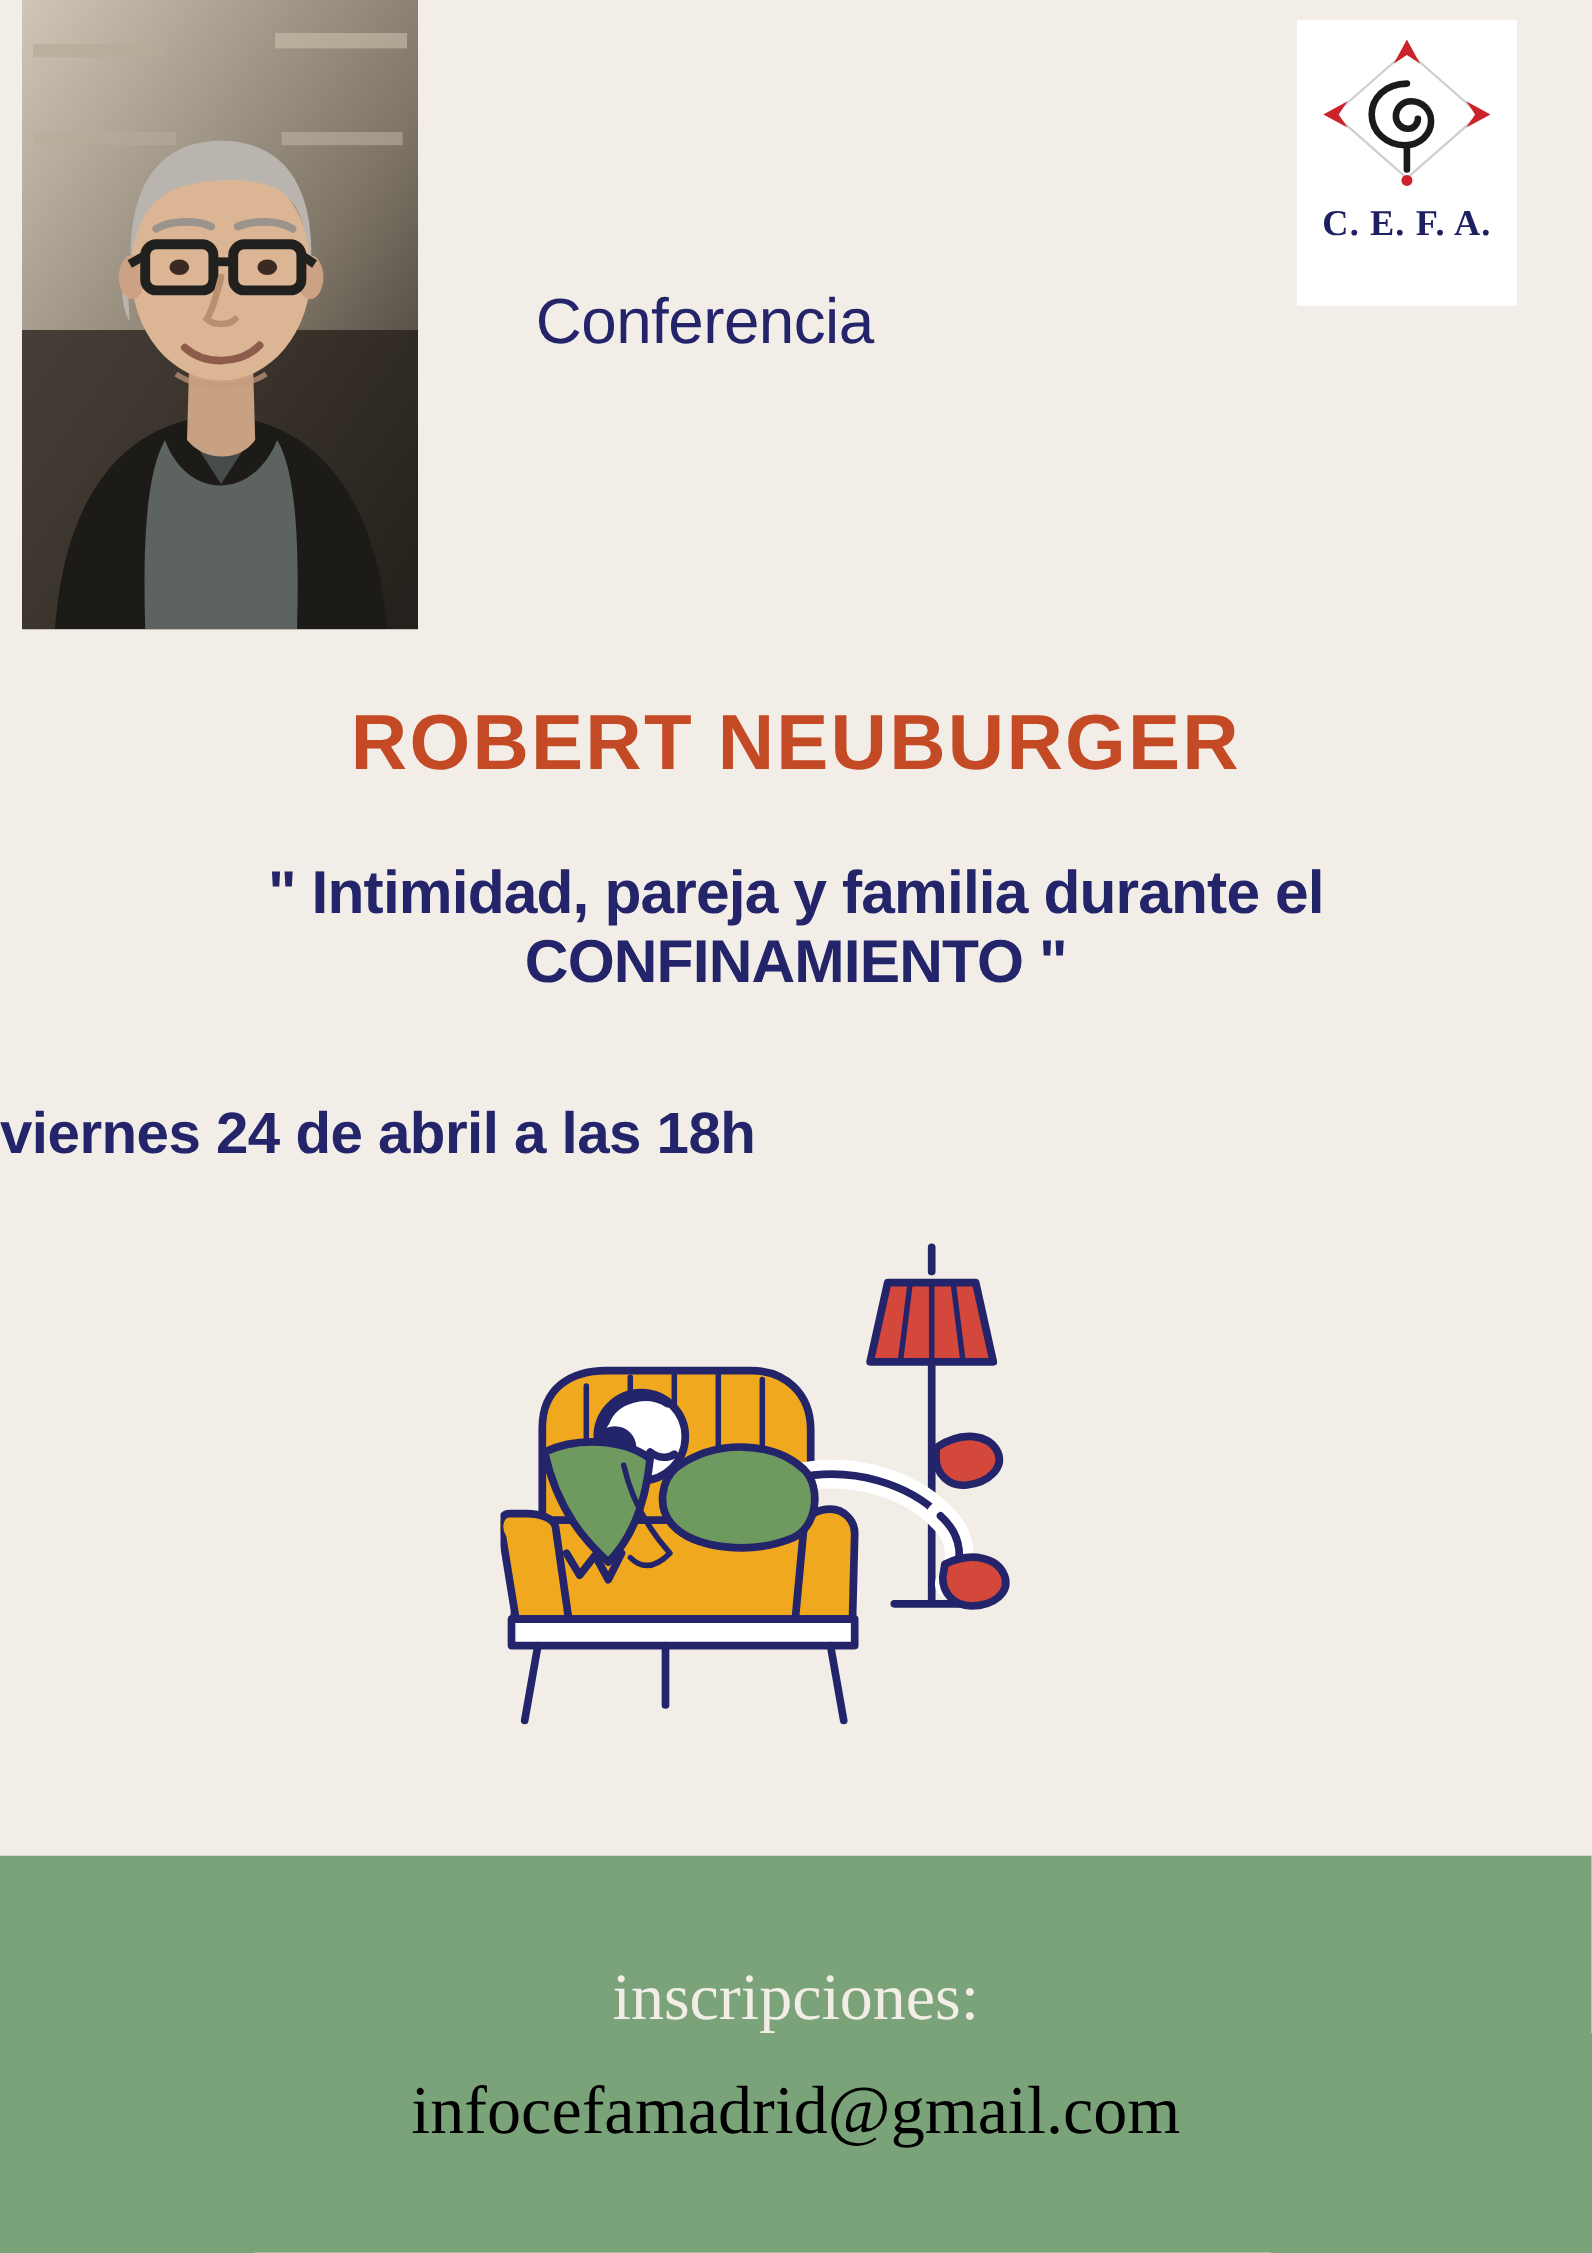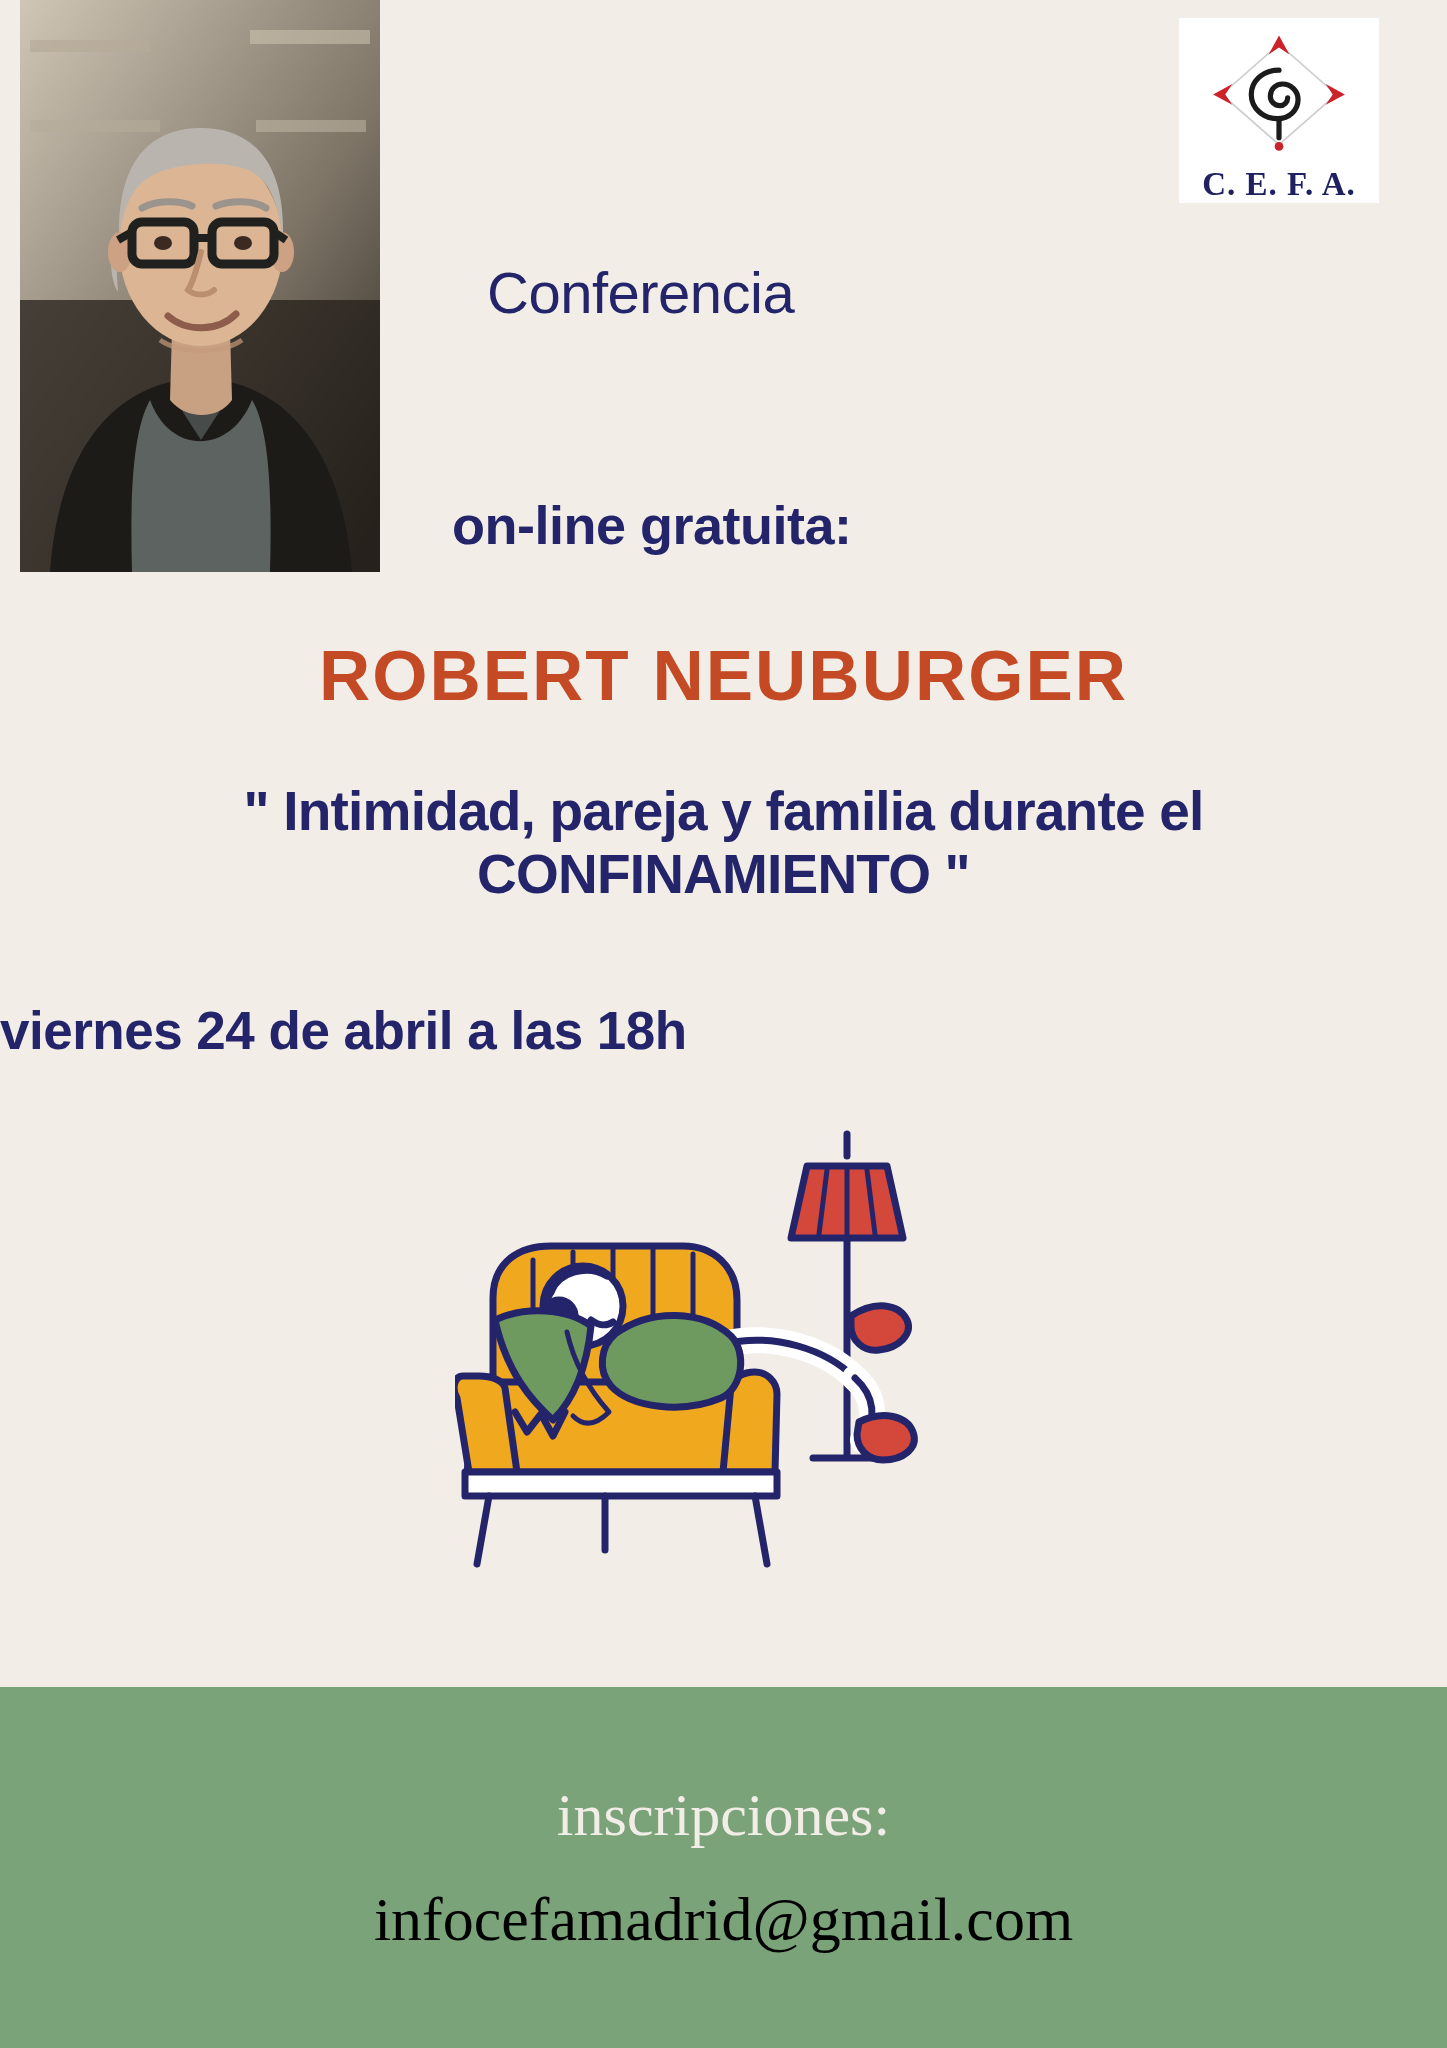--- a/index.html
+++ b/index.html
@@ -28,21 +28,21 @@
     background: #2b2723;
   }
   .portrait svg { display: block; width: 100%; height: 100%; }
 
   
   .logo-box {
     position: absolute;
     right: 68px;
     top: 18px;
     width: 200px;
-    height: 185px;
+    height: 260px;
     background: #ffffff;
     display: flex;
     flex-direction: column;
     align-items: center;
     justify-content: flex-start;
     padding-top: 14px;
   }
   .logo-mark { width: 160px; height: 150px; display: block; }
   .logo-text {
     font-family: "Liberation Serif", serif;
@@ -219,21 +219,20 @@
       </g>
       <path d="M80 100 L80 122" stroke="#1b1b1b" stroke-width="6" stroke-linecap="round" fill="none"></path>
     </svg>
     <div class="logo-text">C. E. F. A.</div>
   </div>
 
   <div class="headline">
     <div>Conferencia</div>
   </div>
 
-  <div class="subline">on-line gratuita:</div>
 
   <div class="speaker">ROBERT NEUBURGER</div>
 
   <div class="talk-title">
     <div>" Intimidad, pareja y familia durante el</div>
     <div>CONFINAMIENTO "</div>
   </div>
 
   <div class="datetime">viernes 24 de abril a las 18h</div>
 

